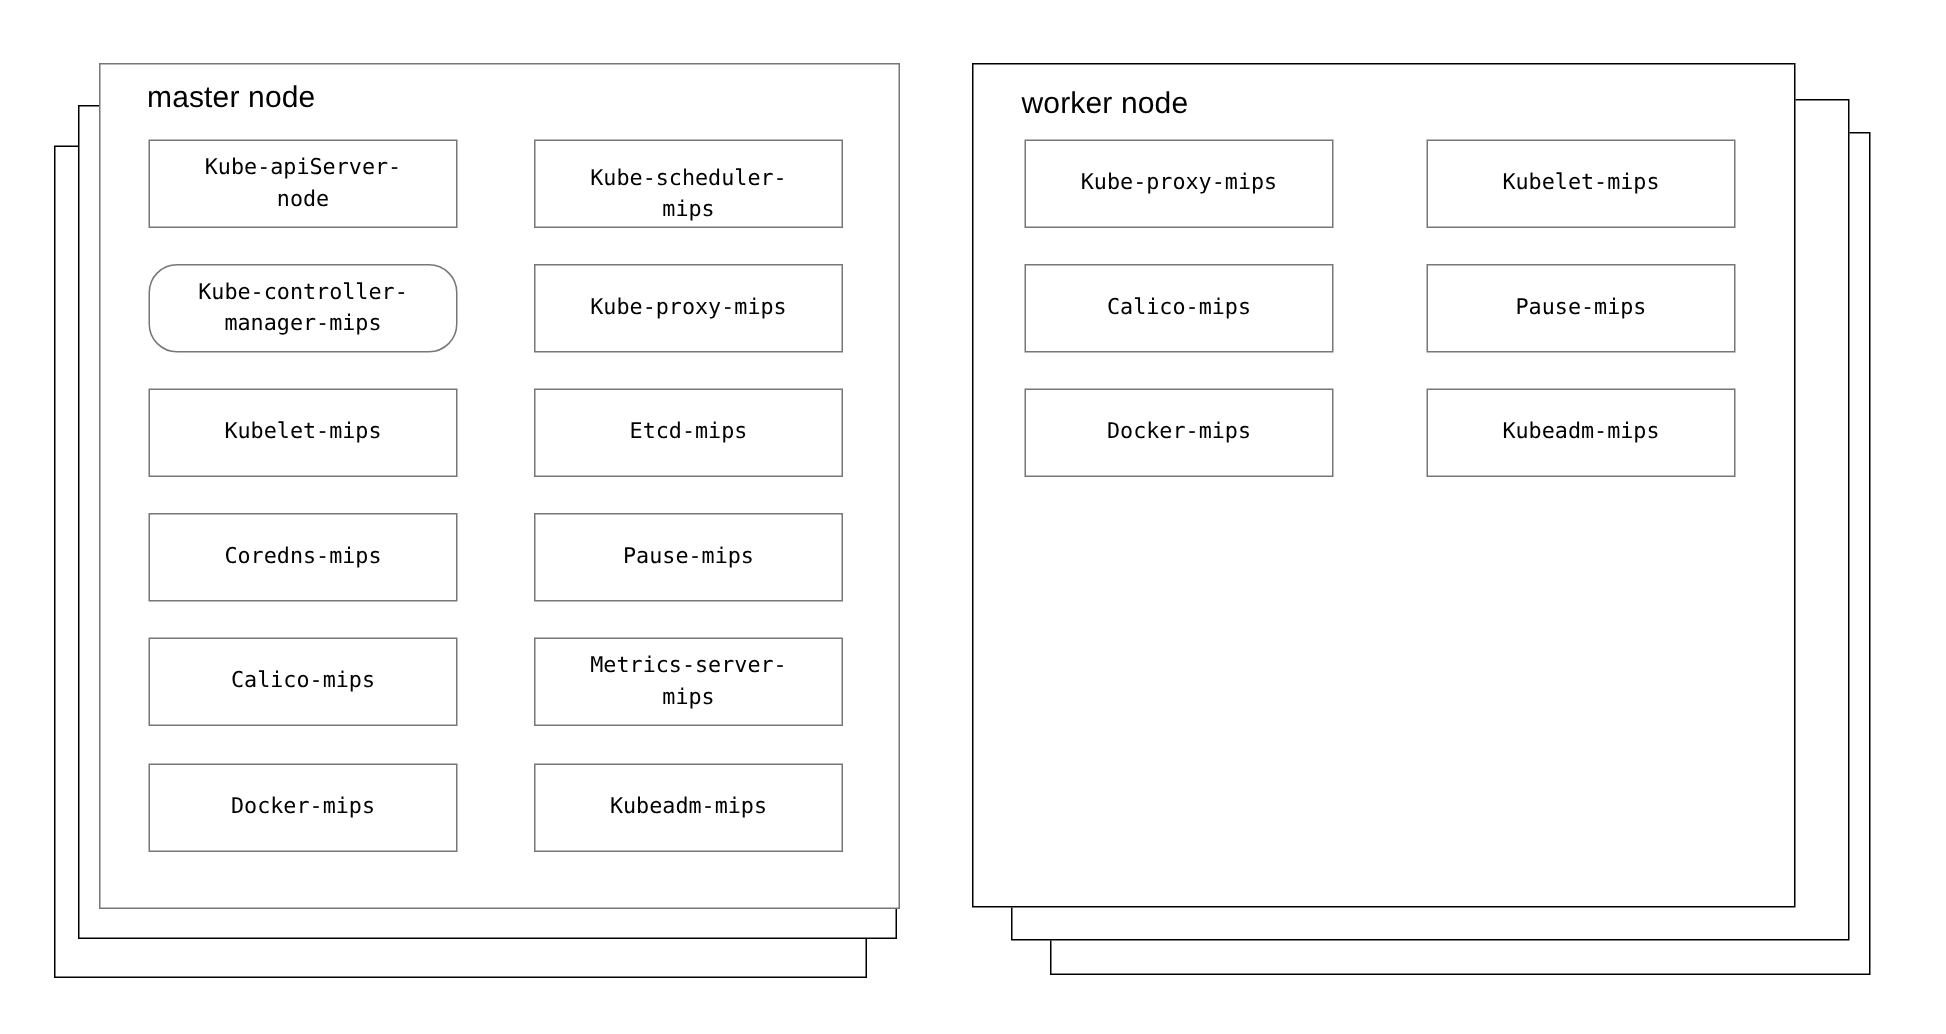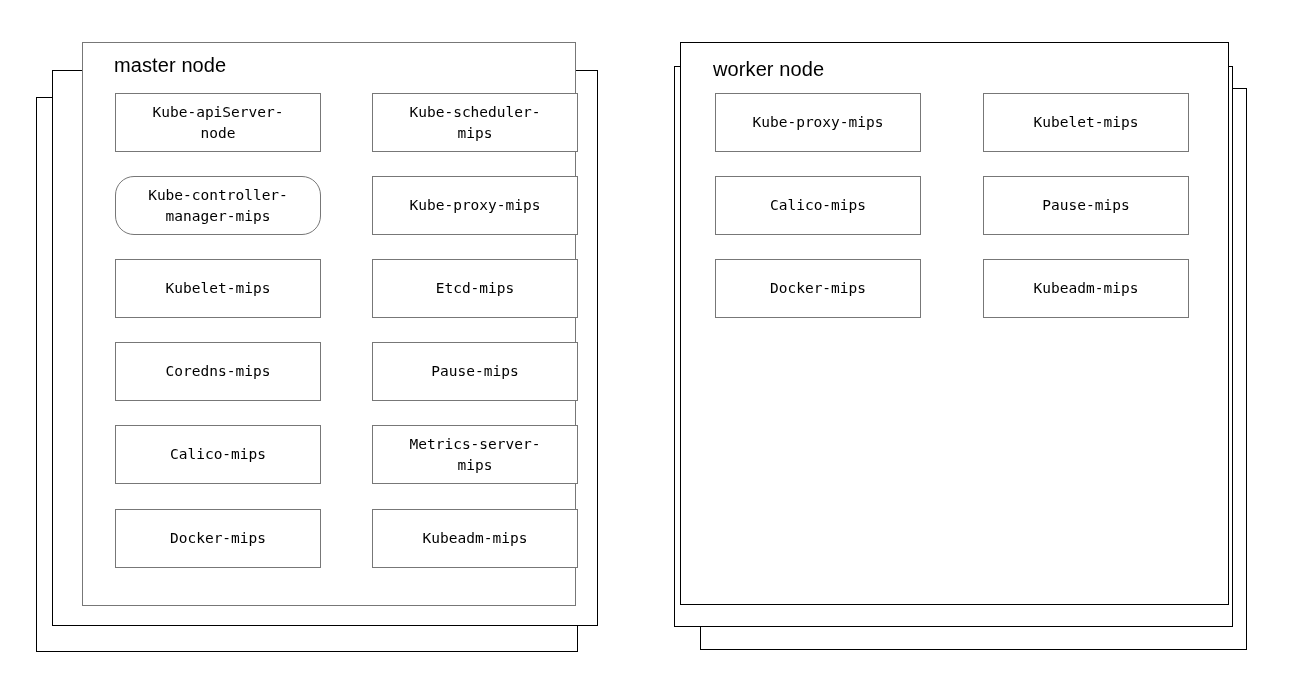--- a/index.html
+++ b/index.html
@@ -96,31 +96,31 @@
 <body>
 
 <div id="canvas">
 
   <div class="node-group">
 
     <div class="card-layer back" style="left:36px; top:97px; width:542px; height:555px;"></div>
 
     <div class="card-layer mid" style="left:52px; top:70px; width:546px; height:556px;"></div>
 
-    <div class="card-front gray-border" style="left:82px; top:42px; width:494px; height:564px;">
+    <div class="card-front gray-border" style="left:66px; top:42px; width:534px; height:564px;">
 
       <div class="node-title" style="left:31px; top:11px;">master node</div>
 
       <div class="component-grid">
 
         <div class="component-box" style="left:32px; top:50px;">
           <span class="component-label">Kube-apiServer-
 node</span>
         </div>
-        <div class="component-box" style="left:289px; top:50px;">
+        <div class="component-box" style="left:289px; top:50px;align-items:flex-end;">
           <span class="component-label">Kube-scheduler-
 mips</span>
         </div>
 
         <div class="component-box" style="left:32px; top:133px;border-radius:19px;">
           <span class="component-label">Kube-controller-
 manager-mips</span>
         </div>
         <div class="component-box" style="left:289px; top:133px;">
           <span class="component-label">Kube-proxy-mips</span>
@@ -158,21 +158,21 @@
       </div>
     </div>
   </div>
 
   <div class="node-group">
 
     <div class="card-layer back" style="left:700px; top:88px; width:547px; height:562px;"></div>
 
     <div class="card-layer mid" style="left:674px; top:66px; width:559px; height:561px;"></div>
 
-    <div class="card-front black-border" style="left:648px; top:42px; width:549px; height:563px;margin-left:32px;">
+    <div class="card-front black-border" style="left:648px; top:42px; width:549px; height:563px;">
 
       <div class="node-title" style="left:32px; top:15px;">worker node</div>
 
       <div class="component-grid">
 
         <div class="component-box" style="left:34px; top:50px;">
           <span class="component-label">Kube-proxy-mips</span>
         </div>
         <div class="component-box" style="left:302px; top:50px;">
           <span class="component-label">Kubelet-mips</span>

